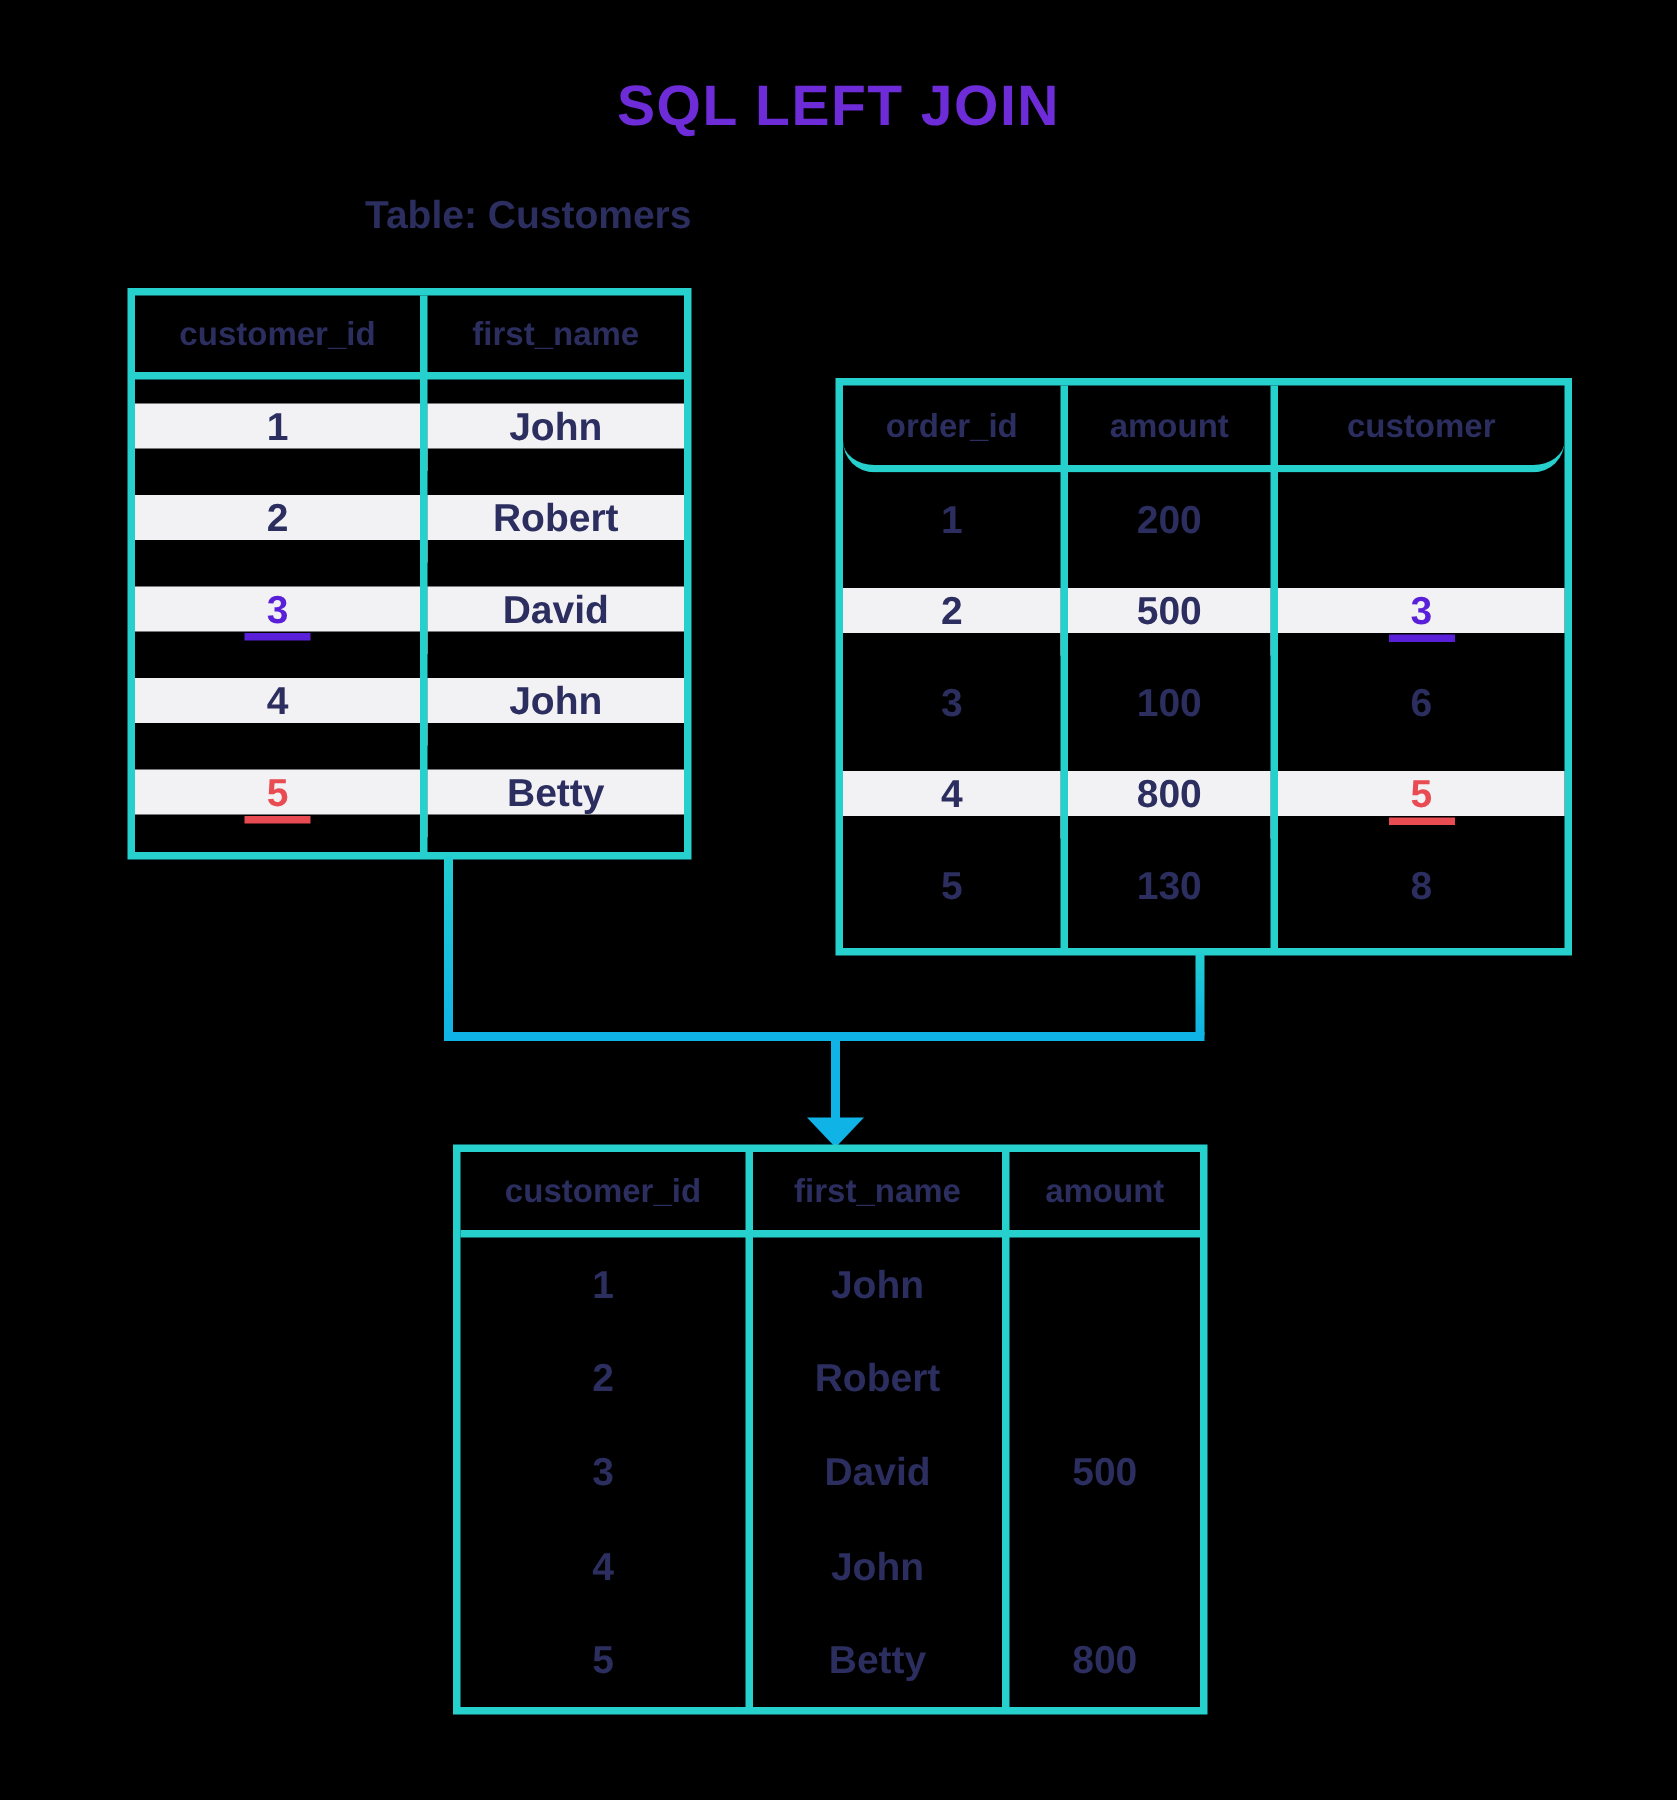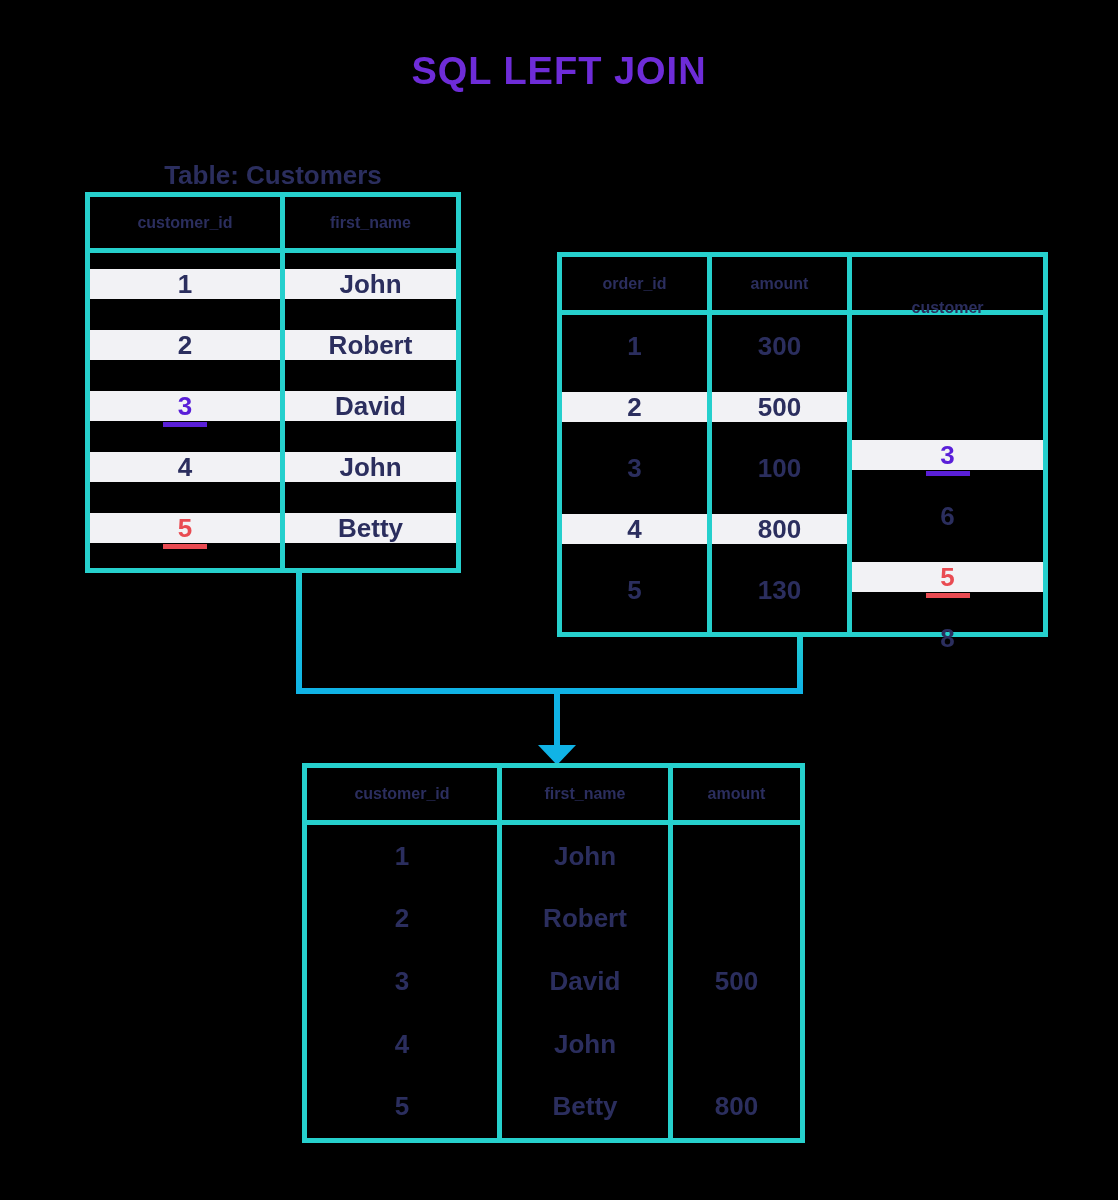--- a/index.html
+++ b/index.html
@@ -14,21 +14,21 @@
   .title {
     position: absolute; top: 50px; left: 0; width: 100%;
     text-align: center;
     font-size: 38px; letter-spacing: 1px;
     color: var(--title-purple, #6e2cd8);
   }
   .tbl-label {
     position: absolute; text-align: center;
     font-size: 26px; color: var(--text-navy, #2b2e5e);
   }
-  #customers-label { left: 85px; width: 376px; top: 160px; }
+  #customers-label { left: 85px; width: 376px; top: 128px; text-align: right; }
   #orders-label   { left: 557px; width: 491px; top: 208px; }
 
   .dtable {
     position: absolute;
     border: 5px solid var(--border-teal, #26d0cd);
     box-sizing: border-box;
     color: var(--text-navy, #2b2e5e);
   }
   #customers-table { left: 85px;  top: 192px; width: 376px; height: 381px; }
   #orders-table    { left: 557px; top: 252px; width: 491px; height: 385px; }
@@ -41,30 +41,30 @@
   #customers-table .vline.v1 { left: 190px; }
   #orders-table .vline.v1 { left: 145px; }
   #orders-table .vline.v2 { left: 285px; }
   #result-table .vline.v1 { left: 190px; }
   #result-table .vline.v2 { left: 361px; }
 
   .hrow {
     display: flex; align-items: center;
     border-bottom: 5px solid var(--border-teal, #26d0cd);
     box-sizing: content-box;
-    font-size: 16px;
+    font-size: 22px;
   }
   #customers-table .hrow { height: 51px; }
-  #orders-table .hrow    { height: 53px; }
+  #orders-table .hrow    { height: 53px; border-radius: 21px; }
   #result-table .hrow    { height: 52px; }
   .hcell { display: flex; align-items: center; justify-content: center; }
 
   
   .cc1 { width: 190px; } .csp { width: 5px; } .cc2 { flex: 1; }
-  .oc1 { width: 145px; } .osp { width: 5px; } .oc2 { width: 135px; } .oc3 { flex: 1; margin-top: 48px; }
+  .oc1 { width: 145px; } .osp { width: 5px; } .oc2 { width: 135px; } .oc3 { flex: 1; }
   .rc1 { width: 190px; } .rsp { width: 5px; } .rc2 { width: 166px; } .rc3 { flex: 1; }
 
   
   .drow { height: 61px; padding-top: 16px; box-sizing: border-box; display: flex; font-size: 26px; }
   .band { height: 30px; display: flex; align-items: center; justify-content: center; }
   .drow.striped .band, .drow.striped .osp, .drow.striped .csp { background: var(--row-white, #f2f2f5); }
 
   
   .rbody { display: flex; flex-direction: column; height: 313px; }
   .r-row { flex: 1; display: flex; align-items: center; font-size: 26px; }
@@ -173,21 +173,21 @@
       <div class="hcell oc2">amount</div>
       <div class="osp"></div>
       <div class="hcell oc3">customer</div>
     </div>
     <div class="drow">
       <div class="band oc1">
           <span>1</span>
         </div>
       <div class="osp"></div>
       <div class="band oc2">
-          <span>300</span>
+          <span>200</span>
         </div>
       <div class="osp"></div>
     </div>
     <div class="drow striped">
       <div class="band oc1">
           <span>2</span>
         </div>
       <div class="osp"></div>
       <div class="band oc2">
           <span>500</span>

